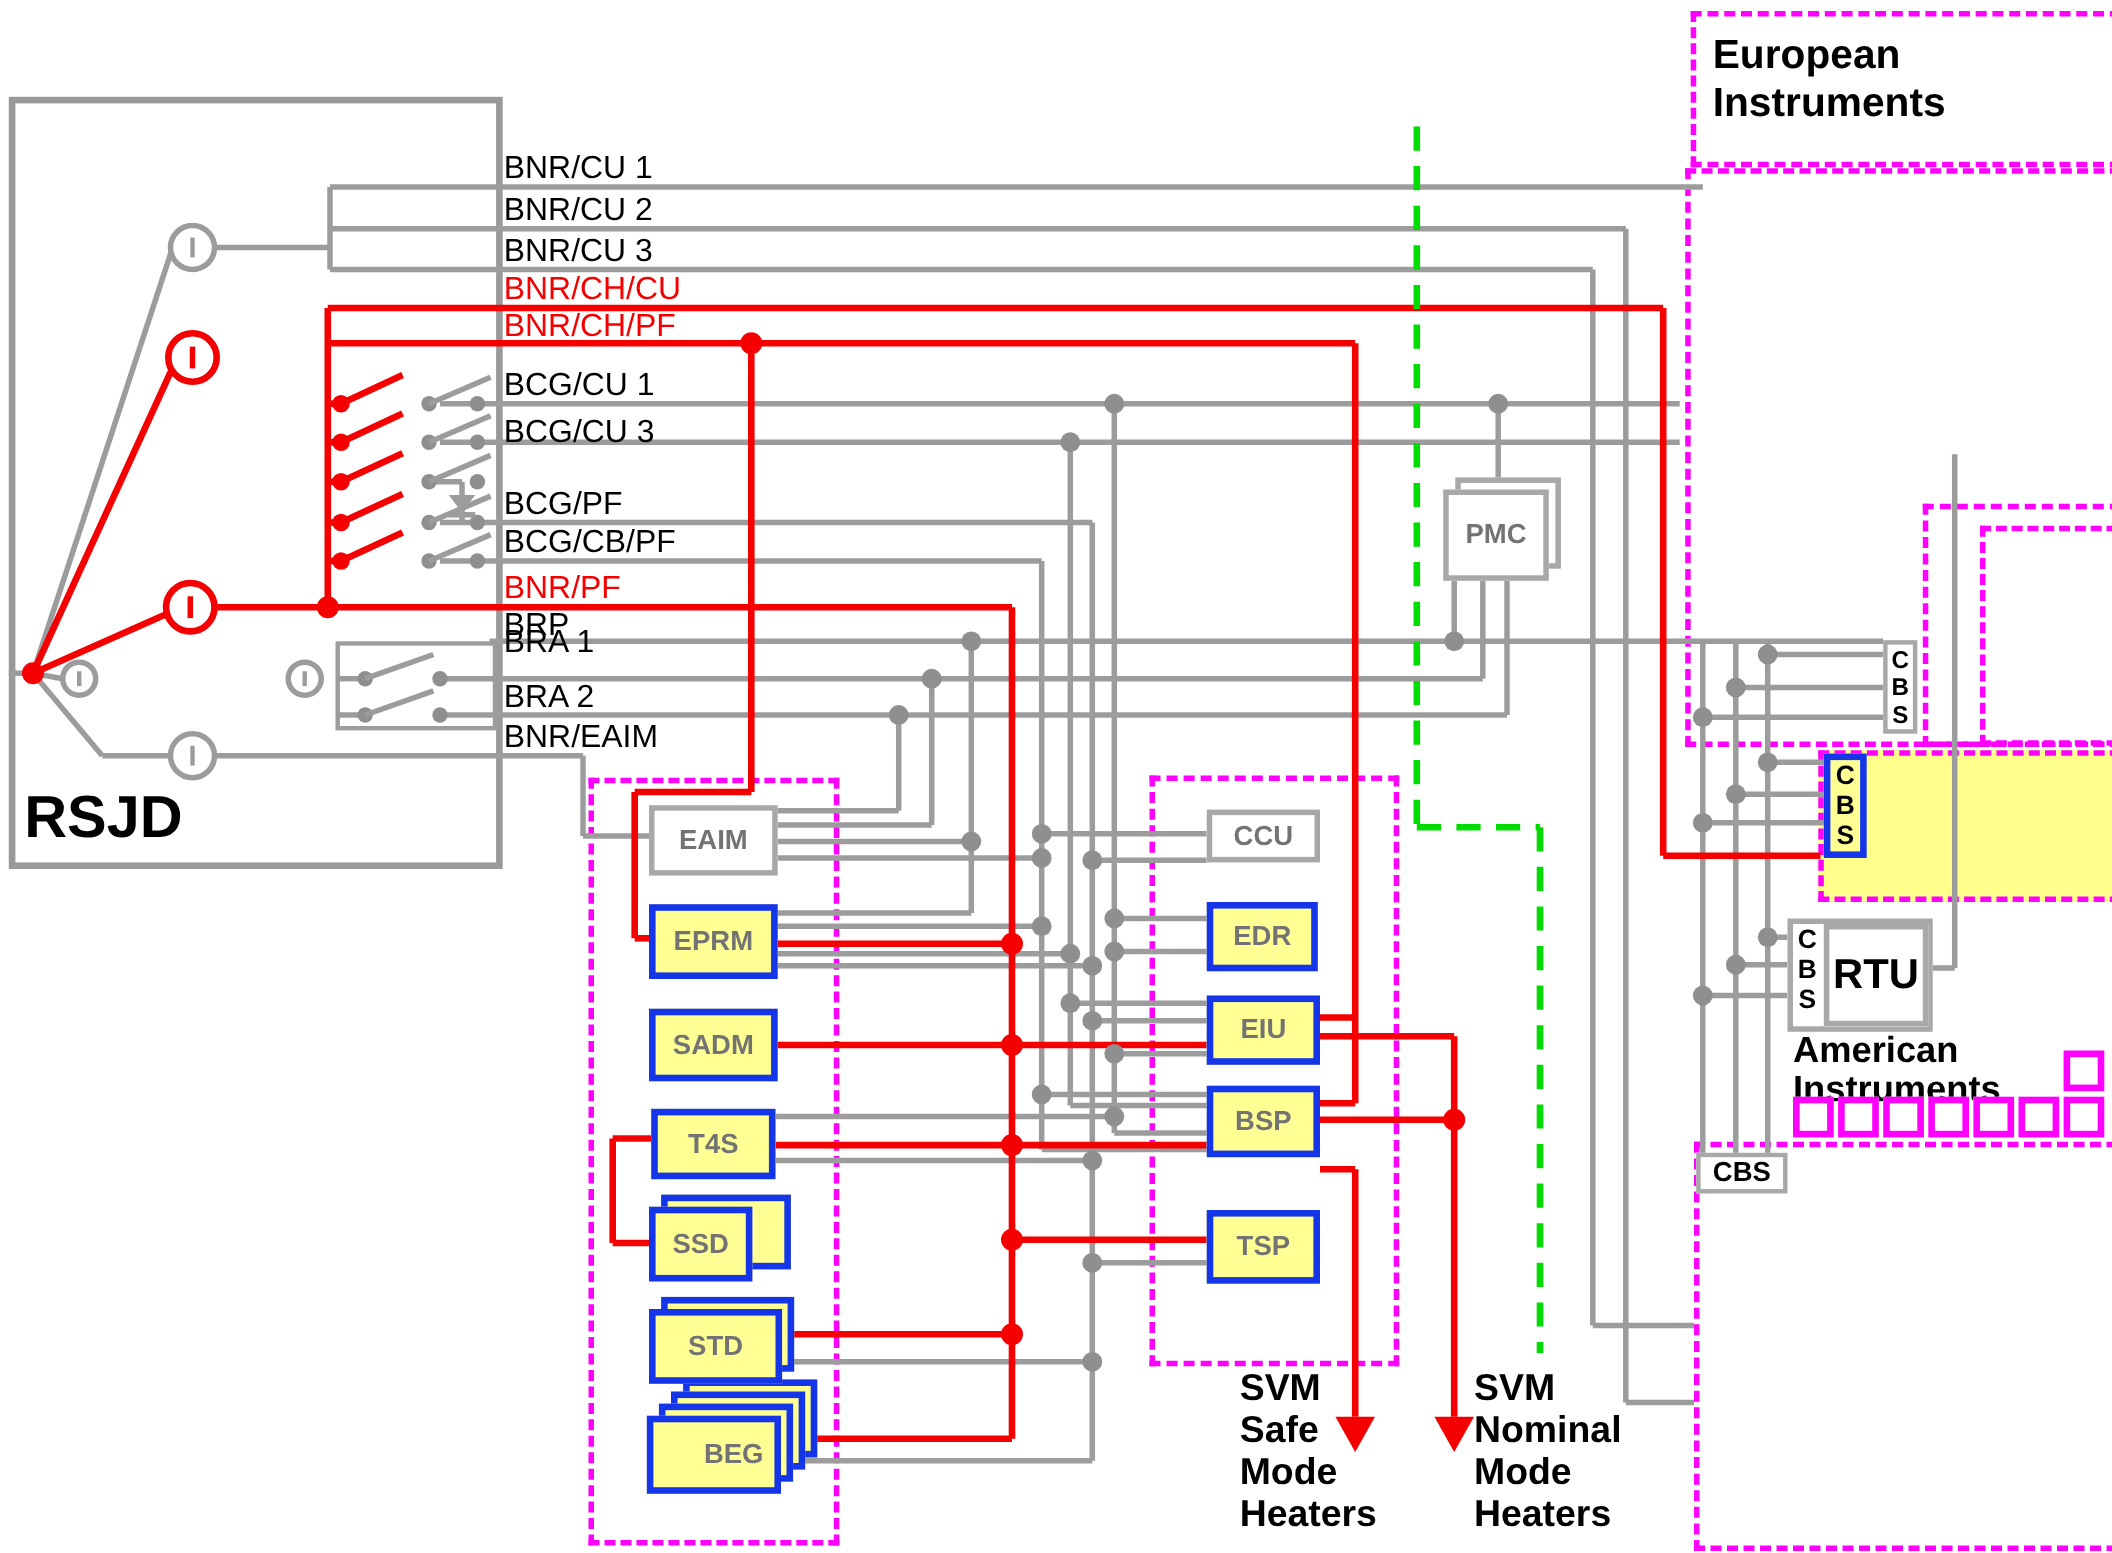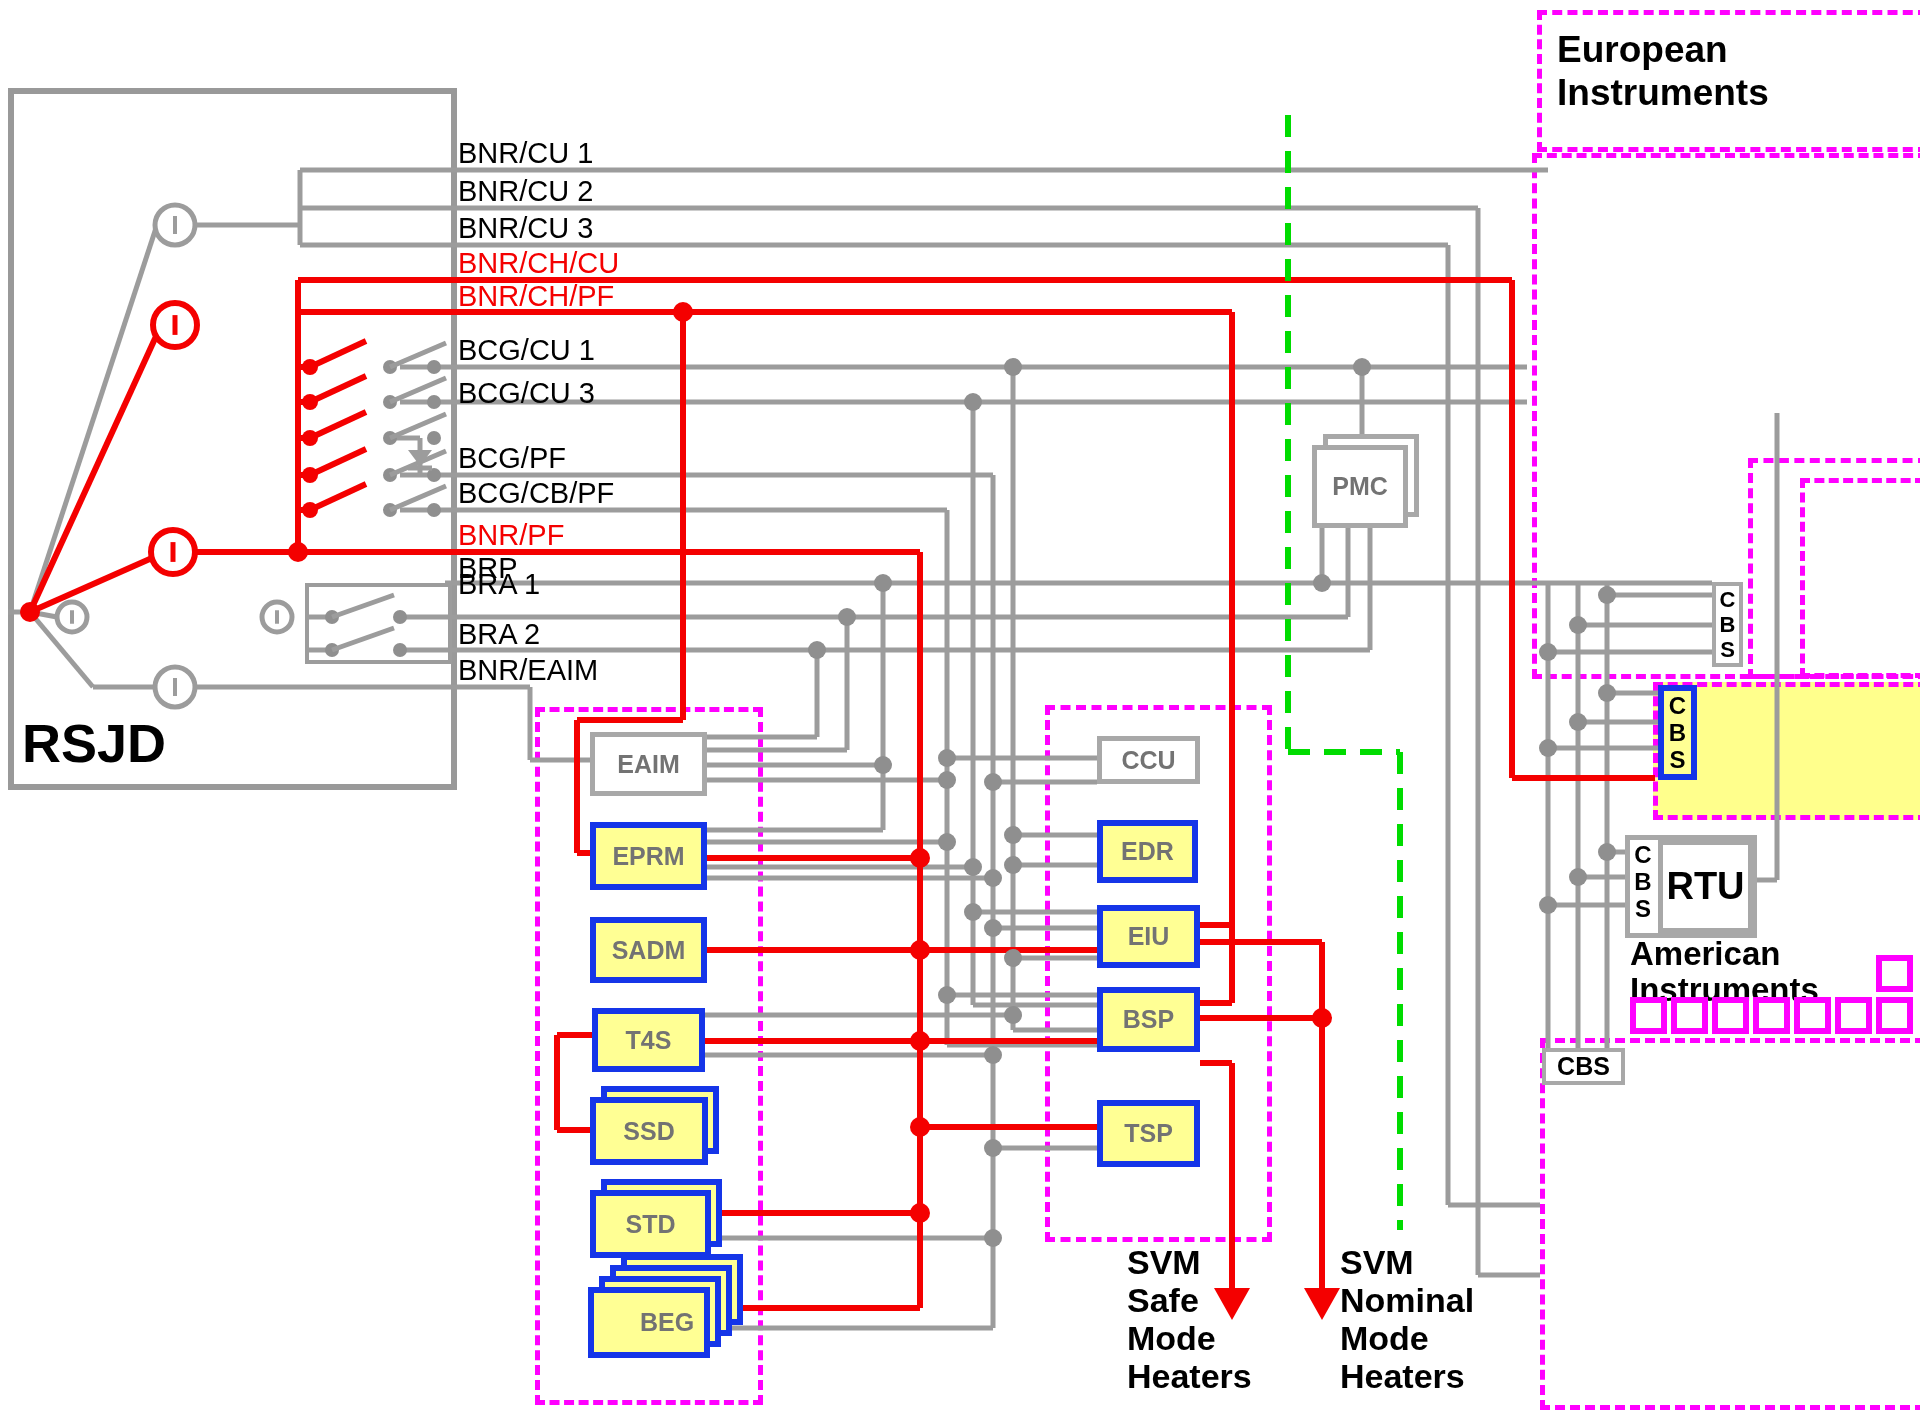--- a/index.html
+++ b/index.html
@@ -303,21 +303,21 @@
       <div class="bus-label red" style="left: 458px; top: 520px;">BNR/PF</div>
       <div class="bus-label" style="left: 458px; top: 553px;">BRP</div>
       <div class="bus-label" style="left: 458px; top: 569px;">BRA 1</div>
       <div class="bus-label" style="left: 458px; top: 619px;">BRA 2</div>
       <div class="bus-label" style="left: 458px; top: 655px;">BNR/EAIM</div>
       <div class="unit white" style="left: 590px; top: 732px; width: 117px; height: 64px;">EAIM</div>
       <div class="unit yellow" style="left: 590px; top: 822px; width: 117px; height: 68px;">EPRM</div>
       <div class="unit yellow" style="left: 590px; top: 917px; width: 117px; height: 66px;">SADM</div>
       <div class="unit yellow" style="left: 592px; top: 1008px; width: 113px; height: 64px;">T4S</div>
       <div class="unit back yellow" style="left: 601px; top: 1086px; width: 118px; height: 68px;"></div>
-      <div class="unit yellow" style="left: 590px; top: 1097px; width: 118px; height: 68px;">SSD</div>
+      <div class="unit yellow" style="left: 590px; top: 1097px; width: 94px; height: 68px;">SSD</div>
       <div class="unit back yellow" style="left: 601px; top: 1179px; width: 121px; height: 68px;"></div>
       <div class="unit yellow" style="left: 590px; top: 1190px; width: 121px; height: 68px;">STD</div>
       <div class="unit back yellow" style="left: 621px; top: 1254px; width: 122px; height: 71px;"></div>
       <div class="unit back yellow" style="left: 610px; top: 1265px; width: 122px; height: 71px;"></div>
       <div class="unit back yellow" style="left: 599px; top: 1276px; width: 122px; height: 71px;"></div>
       <div class="unit yellow" style="left: 588px; top: 1287px; width: 122px; height: 71px; padding-left: 36px;">BEG</div>
       <div class="unit white" style="left: 1097px; top: 736px; width: 103px; height: 48px;">CCU</div>
       <div class="unit yellow" style="left: 1097px; top: 820px; width: 101px; height: 63px;">EDR</div>
       <div class="unit yellow" style="left: 1097px; top: 905px; width: 103px; height: 63px;">EIU</div>
       <div class="unit yellow" style="left: 1097px; top: 987px; width: 103px; height: 65px;">BSP</div>

